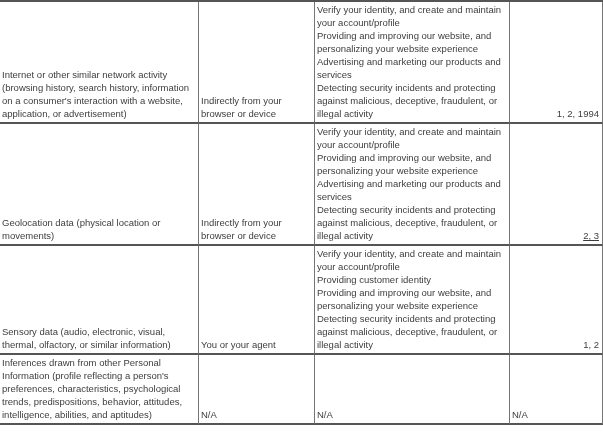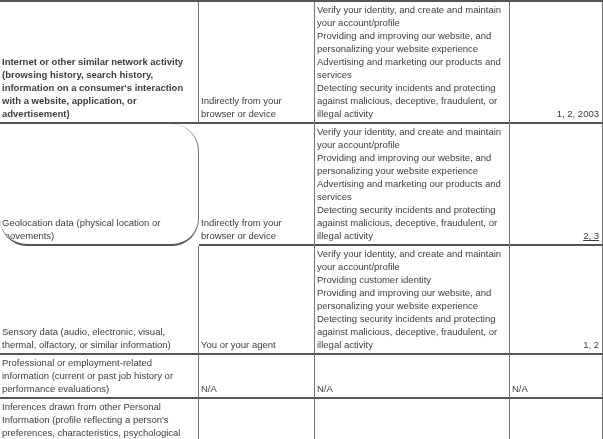--- a/index.html
+++ b/index.html
@@ -45,32 +45,32 @@
 
 <table class="disclosure">
   <colgroup>
     <col style="width: 199px;">
     <col style="width: 116px;">
     <col style="width: 195px;">
     <col style="width: 93px;">
   </colgroup>
   <tbody>
       <tr>
-    <td class="category-cell" style="height: 112px; font-weight: bold;">Internet or other similar network activity (browsing history, search history, information on a consumer's interaction with a website, application, or advertisement)</td>
+    <td class="category-cell" style="height: 112px;">Internet or other similar network activity (browsing history, search history, information on a consumer's interaction with a website, application, or advertisement)</td>
     <td class="source-cell" style="height: 112px;">Indirectly from your browser or device</td>
     <td class="purposes-cell" style="height: 112px;">
           <div class="purpose">Verify your identity, and create and maintain your account/profile</div>
           <div class="purpose">Providing and improving our website, and personalizing your website experience</div>
           <div class="purpose">Advertising and marketing our products and services</div>
           <div class="purpose">Detecting security incidents and protecting against malicious, deceptive, fraudulent, or illegal activity</div>
         </td>
-    <td class="numbers-cell right" style="height: 112px;">1, 2, 2003</td>
+    <td class="numbers-cell right" style="height: 112px;">1, 2, 1994</td>
   </tr>
       <tr>
-    <td class="category-cell" style="height: 96px; border-radius: 27px;">Geolocation data (physical location or movements)</td>
+    <td class="category-cell" style="height: 96px;">Geolocation data (physical location or movements)</td>
     <td class="source-cell" style="height: 96px;">Indirectly from your browser or device</td>
     <td class="purposes-cell" style="height: 96px;">
           <div class="purpose">Verify your identity, and create and maintain your account/profile</div>
           <div class="purpose">Providing and improving our website, and personalizing your website experience</div>
           <div class="purpose">Advertising and marketing our products and services</div>
           <div class="purpose">Detecting security incidents and protecting against malicious, deceptive, fraudulent, or illegal activity</div>
         </td>
     <td class="numbers-cell right" style="height: 96px; text-decoration: underline;">2, 3</td>
   </tr>
       <tr>
@@ -78,28 +78,20 @@
     <td class="source-cell" style="height: 95px;">You or your agent</td>
     <td class="purposes-cell" style="height: 95px;">
           <div class="purpose">Verify your identity, and create and maintain your account/profile</div>
           <div class="purpose">Providing customer identity</div>
           <div class="purpose">Providing and improving our website, and personalizing your website experience</div>
           <div class="purpose">Detecting security incidents and protecting against malicious, deceptive, fraudulent, or illegal activity</div>
         </td>
     <td class="numbers-cell right" style="height: 95px;">1, 2</td>
   </tr>
       <tr>
-    <td class="category-cell" style="height: 38px;">Professional or employment-related information (current or past job history or performance evaluations)</td>
-    <td class="source-cell" style="height: 38px;">N/A</td>
-    <td class="purposes-cell" style="height: 38px;">
-          <div class="purpose">N/A</div>
-        </td>
-    <td class="numbers-cell" style="height: 38px;">N/A</td>
-  </tr>
-      <tr>
     <td class="category-cell" style="height: 57px;">Inferences drawn from other Personal Information (profile reflecting a person's preferences, characteristics, psychological trends, predispositions, behavior, attitudes, intelligence, abilities, and aptitudes)</td>
     <td class="source-cell" style="height: 57px;">N/A</td>
     <td class="purposes-cell" style="height: 57px;">
           <div class="purpose">N/A</div>
         </td>
     <td class="numbers-cell" style="height: 57px;">N/A</td>
   </tr>
     </tbody>
 </table>
 

